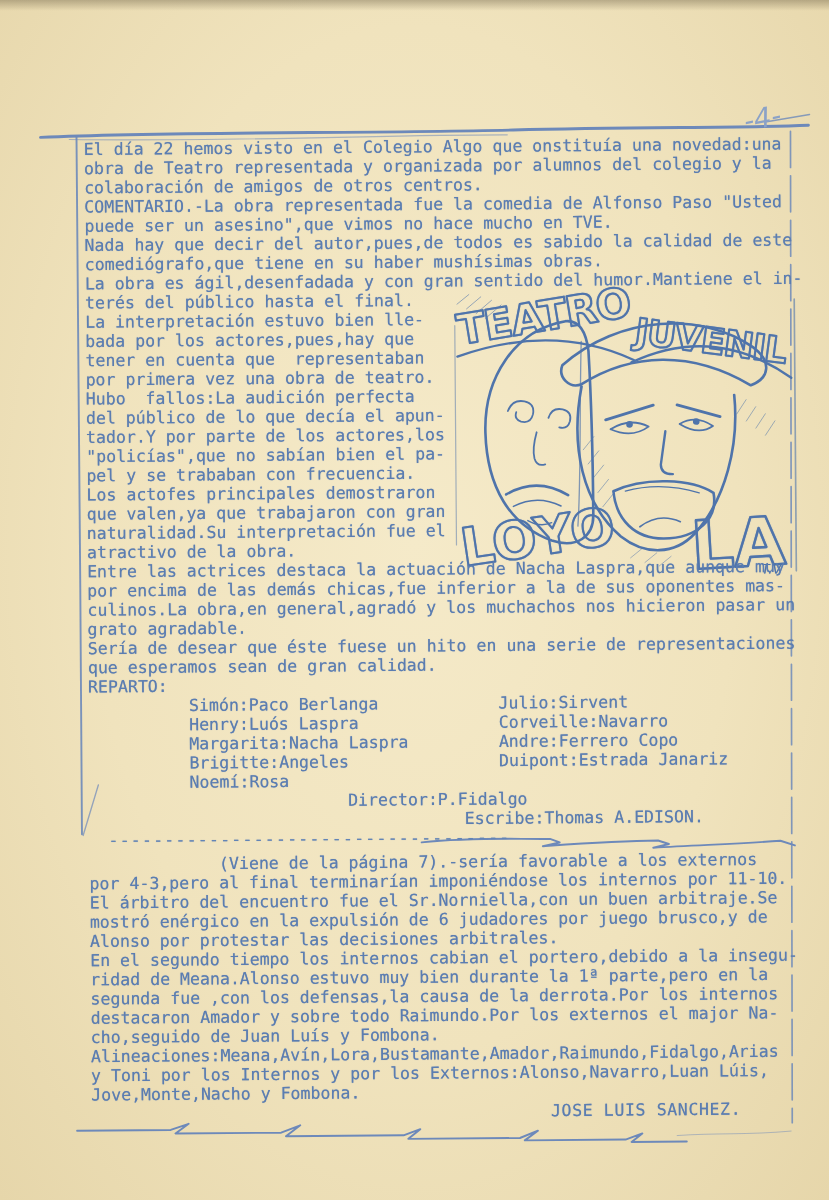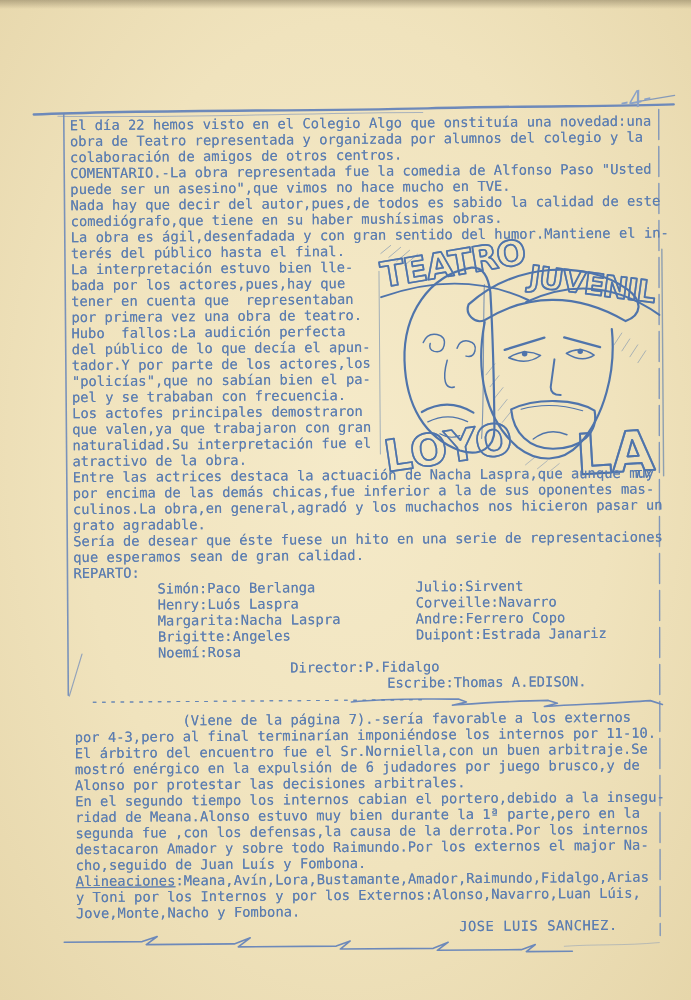--- a/index.html
+++ b/index.html
@@ -25,21 +25,21 @@
   .illu svg{overflow:visible;display:block;}
   .cast-block{position:relative;height:80px;}
   .cast-col{position:absolute;top:0;}
   .cast-col.left{left:84px;}
   .cast-col.right{left:342px;}
   .director-line{margin-left:216px;}
   .escribe-line{margin-left:313px;}
   .dash-line{margin-left:16px;letter-spacing:1px;color:#6284b6;}
   .sports{margin-top:4px;}
   .sign-line{margin-left:383px;letter-spacing:.5px;}
-  .underline{text-decoration:underline;}
+  .underline{}
   .pagenum{
     position:absolute;left:622px;top:86px;width:60px;
     font-family:"DejaVu Sans", sans-serif;font-style:italic;
     font-size:23px;color:#8ba2c7;transform:rotate(-10deg);
   }
 </style>
 </head>
 <body>
 
 <div class="sheet">

